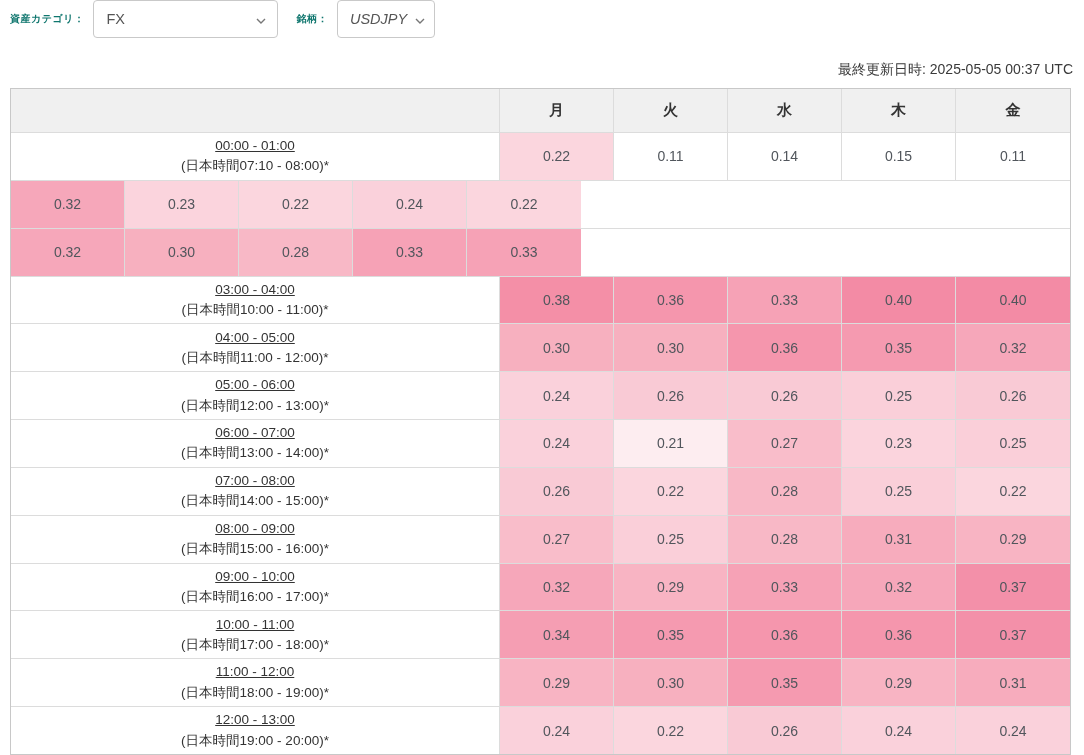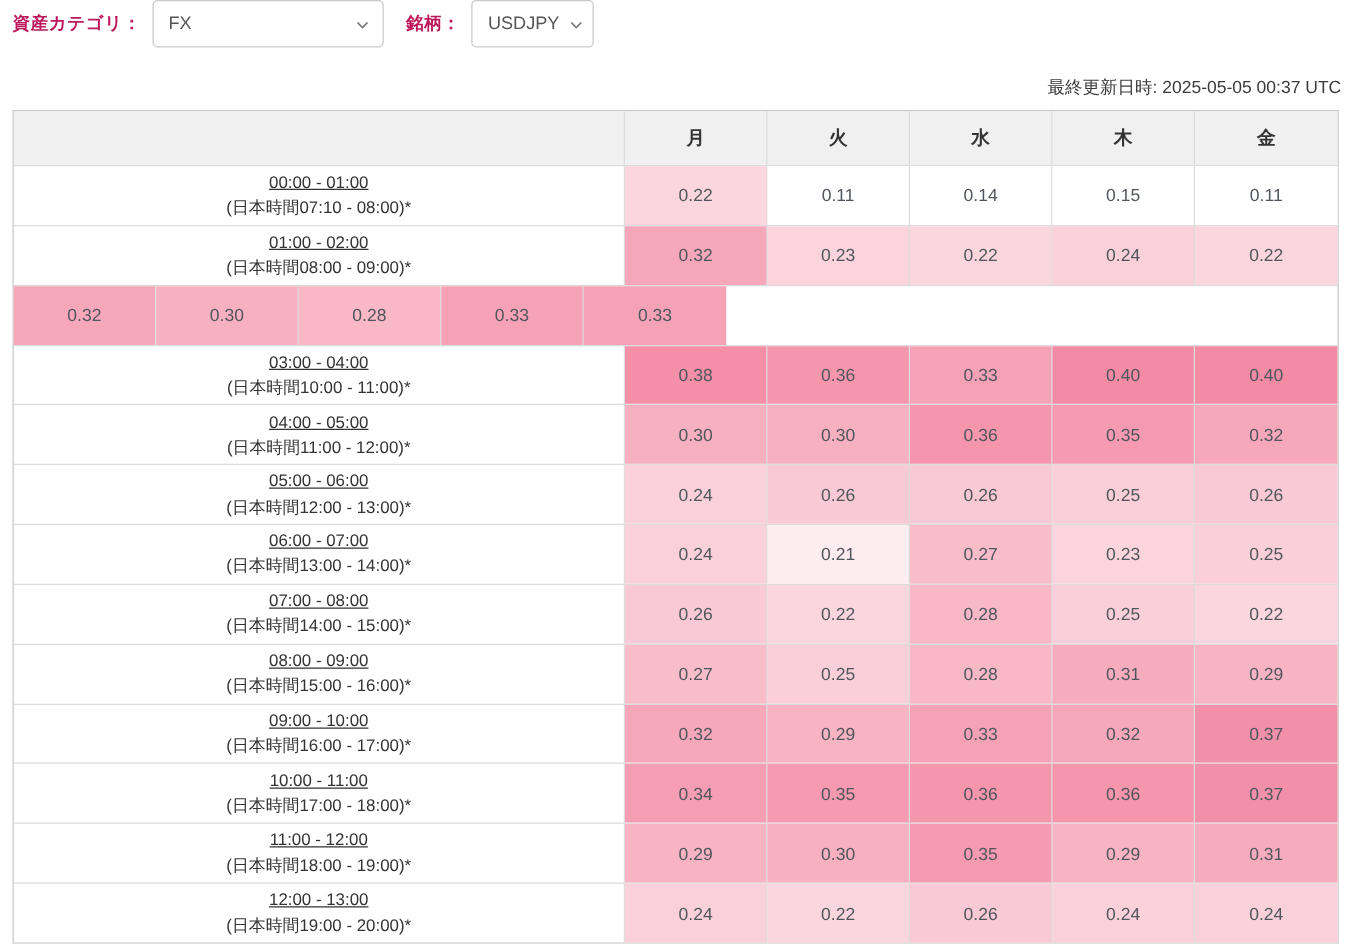--- a/index.html
+++ b/index.html
@@ -7,31 +7,31 @@
     width: 1084px; height: 755px; overflow: hidden;
     background: #ffffff;
     font-family: "Liberation Sans", "DejaVu Sans", sans-serif;
   }
   
   .filters {
     display: flex; align-items: center;
     padding: 1px 0 0 10px; height: 36px;
   }
   .filter-label {
-    font-size: 14px; font-weight: 700; color: #be185d;
+    font-size: 10px; font-weight: 700; color: #0f766e;
     margin-right: 9px; letter-spacing: 0.5px;
   }
   .select-box {
     height: 38px; border: 1px solid #c9c9c9; border-radius: 4px;
     background: #fff; display: flex; align-items: center;
     justify-content: space-between; padding: 0 11px 0 12px;
     font-size: 14.5px; color: #555; cursor: pointer;
   }
   .select-category { width: 185px; margin-right: 18px; }
-  .select-symbol  { width: 98px; }
+  .select-symbol  { width: 98px; font-style: italic; }
   .chev { flex: 0 0 auto; margin-left: 8px; }
   
   .updated {
     margin-top: 25px; height: 16px; line-height: 16px;
     text-align: right; padding-right: 11px;
     font-size: 14px; color: #3a3a3a;
   }
   
   .vt {
     margin: 11px 13px 0 10px; width: 1061px;
@@ -97,24 +97,20 @@
           <div class="t-utc">00:00 - 01:00</div>
           <div class="t-jst">(日本時間07:10 - 08:00)*</div>
         </div>
         <div class="vt-cell vt-val" style="background: rgb(251, 214, 222);">0.22</div>
         <div class="vt-cell vt-val" style="background: rgb(255, 255, 255);">0.11</div>
         <div class="vt-cell vt-val" style="background: rgb(255, 255, 255);">0.14</div>
         <div class="vt-cell vt-val" style="background: rgb(255, 255, 255);">0.15</div>
         <div class="vt-cell vt-val" style="background: rgb(255, 255, 255);">0.11</div>
       </div>
       <div class="vt-row vt-body-row">
-        <div class="vt-cell vt-time">
-          <div class="t-utc">01:00 - 02:00</div>
-          <div class="t-jst">(日本時間08:00 - 09:00)*</div>
-        </div>
         <div class="vt-cell vt-val" style="background: rgb(246, 167, 186);">0.32</div>
         <div class="vt-cell vt-val" style="background: rgb(251, 212, 221);">0.23</div>
         <div class="vt-cell vt-val" style="background: rgb(251, 214, 222);">0.22</div>
         <div class="vt-cell vt-val" style="background: rgb(250, 209, 219);">0.24</div>
         <div class="vt-cell vt-val" style="background: rgb(251, 214, 222);">0.22</div>
       </div>
       <div class="vt-row vt-body-row">
         <div class="vt-cell vt-val" style="background: rgb(246, 167, 186);">0.32</div>
         <div class="vt-cell vt-val" style="background: rgb(247, 176, 191);">0.30</div>
         <div class="vt-cell vt-val" style="background: rgb(248, 184, 198);">0.28</div>

